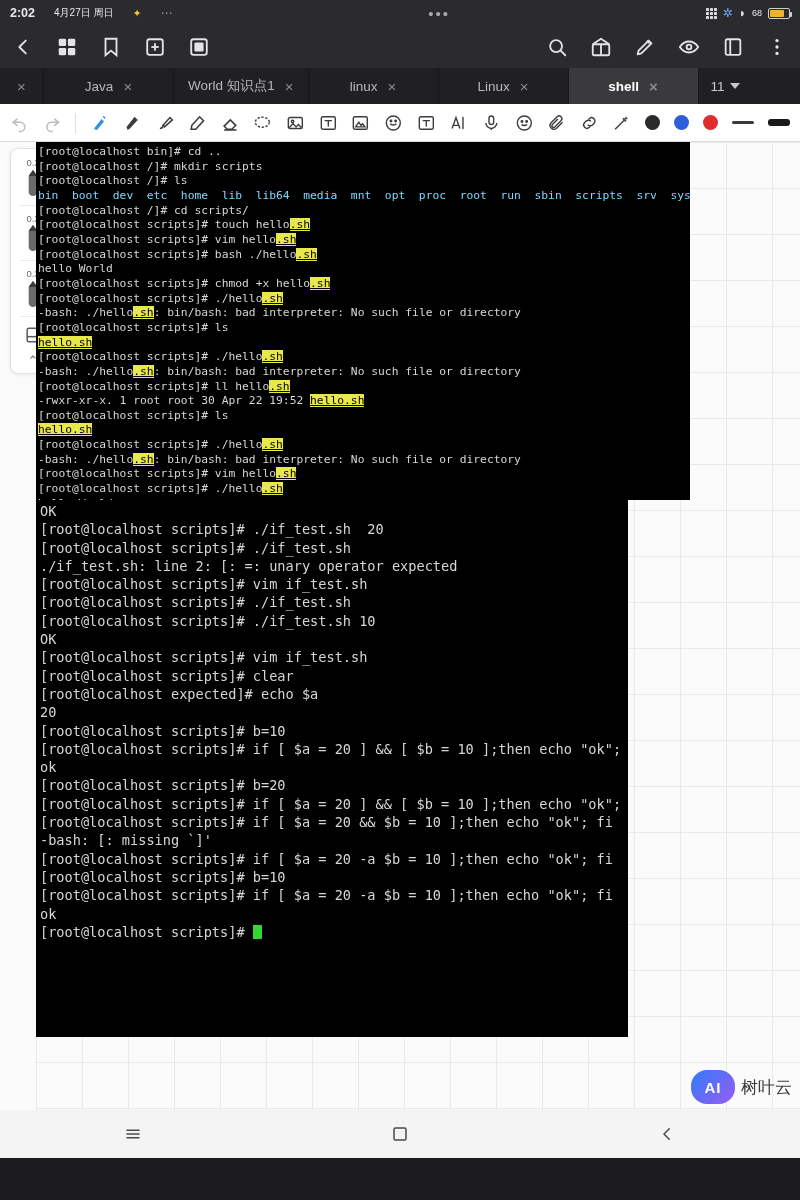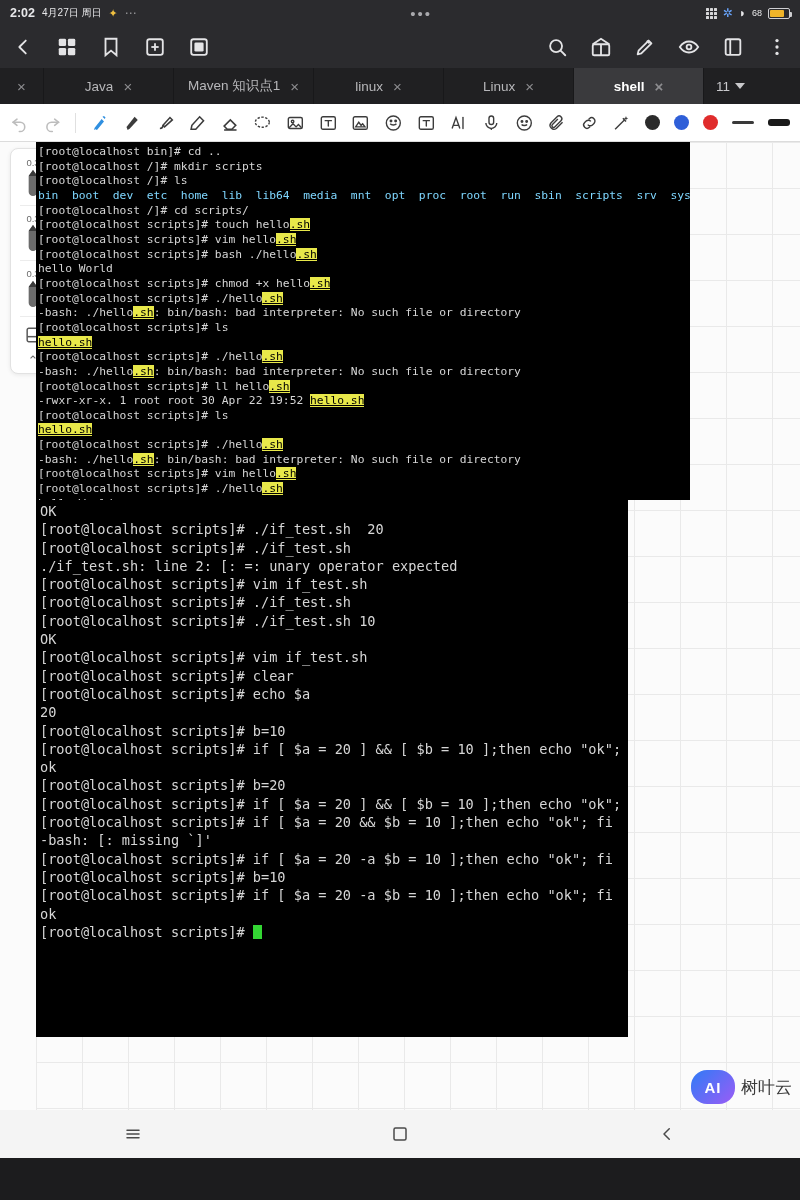--- a/index.html
+++ b/index.html
@@ -14,21 +14,21 @@
   
   .statusbar {
     height: 26px;
     background: #2b2b2e;
     display: flex;
     align-items: center;
     padding: 0 10px;
     color: #e8e8ea;
     font-size: 12.5px;
   }
-  .statusbar .left { display: flex; align-items: flex-end; gap: 7px; }
+  .statusbar .left { display: flex; align-items: flex-end; gap: 19px; }
   .statusbar .time { font-weight: bold; }
   .statusbar .date { font-size: 10px; }
   .statusbar .mid { flex: 1; text-align: center; letter-spacing: 2px; color: #a9a9ad; font-size: 15px; }
   .statusbar .right { display: flex; align-items: center; gap: 6px; font-size: 11px; }
   .dotsq {
     display: inline-grid; grid-template-columns: repeat(3, 3px);
     grid-auto-rows: 3px; gap: 1px;
   }
   .dotsq i { background: #d8d8da; border-radius: 0.5px; }
   .batt {
@@ -255,21 +255,21 @@
 
 <div class="tabbar">
   <div class="tab first">
     <span class="x">×</span>
   </div>
   <div class="tab wide">
     <span class="label">Java</span>
     <span class="x">×</span>
   </div>
   <div class="tab wide">
-    <span class="label">Maven 知识点1</span>
+    <span class="label">World 知识点1</span>
     <span class="x">×</span>
   </div>
   <div class="tab wide">
     <span class="label">linux</span>
     <span class="x">×</span>
   </div>
   <div class="tab wide">
     <span class="label">Linux</span>
     <span class="x">×</span>
   </div>
@@ -488,21 +488,21 @@
   <div class="term" id="term-bottom"><span>OK</span>
 <span>[root@localhost scripts]# ./if_test.sh  20</span>
 <span>[root@localhost scripts]# ./if_test.sh</span>
 <span>./if_test.sh: line 2: [: =: unary operator expected</span>
 <span>[root@localhost scripts]# vim if_test.sh</span>
 <span>[root@localhost scripts]# ./if_test.sh</span>
 <span>[root@localhost scripts]# ./if_test.sh 10</span>
 <span>OK</span>
 <span>[root@localhost scripts]# vim if_test.sh</span>
 <span>[root@localhost scripts]# clear</span>
-<span>[root@localhost scripts]# echo $a</span>
+<span>[root@localhost expected]# echo $a</span>
 <span>20</span>
 <span>[root@localhost scripts]# b=10</span>
 <span>[root@localhost scripts]# if [ $a = 20 ] &amp;&amp; [ $b = 10 ];then echo "ok"; fi</span>
 <span>ok</span>
 <span>[root@localhost scripts]# b=20</span>
 <span>[root@localhost scripts]# if [ $a = 20 ] &amp;&amp; [ $b = 10 ];then echo "ok"; fi</span>
 <span>[root@localhost scripts]# if [ $a = 20 &amp;&amp; $b = 10 ];then echo "ok"; fi</span>
 <span>-bash: [: missing `]'</span>
 <span>[root@localhost scripts]# if [ $a = 20 -a $b = 10 ];then echo "ok"; fi</span>
 <span>[root@localhost scripts]# b=10</span>

